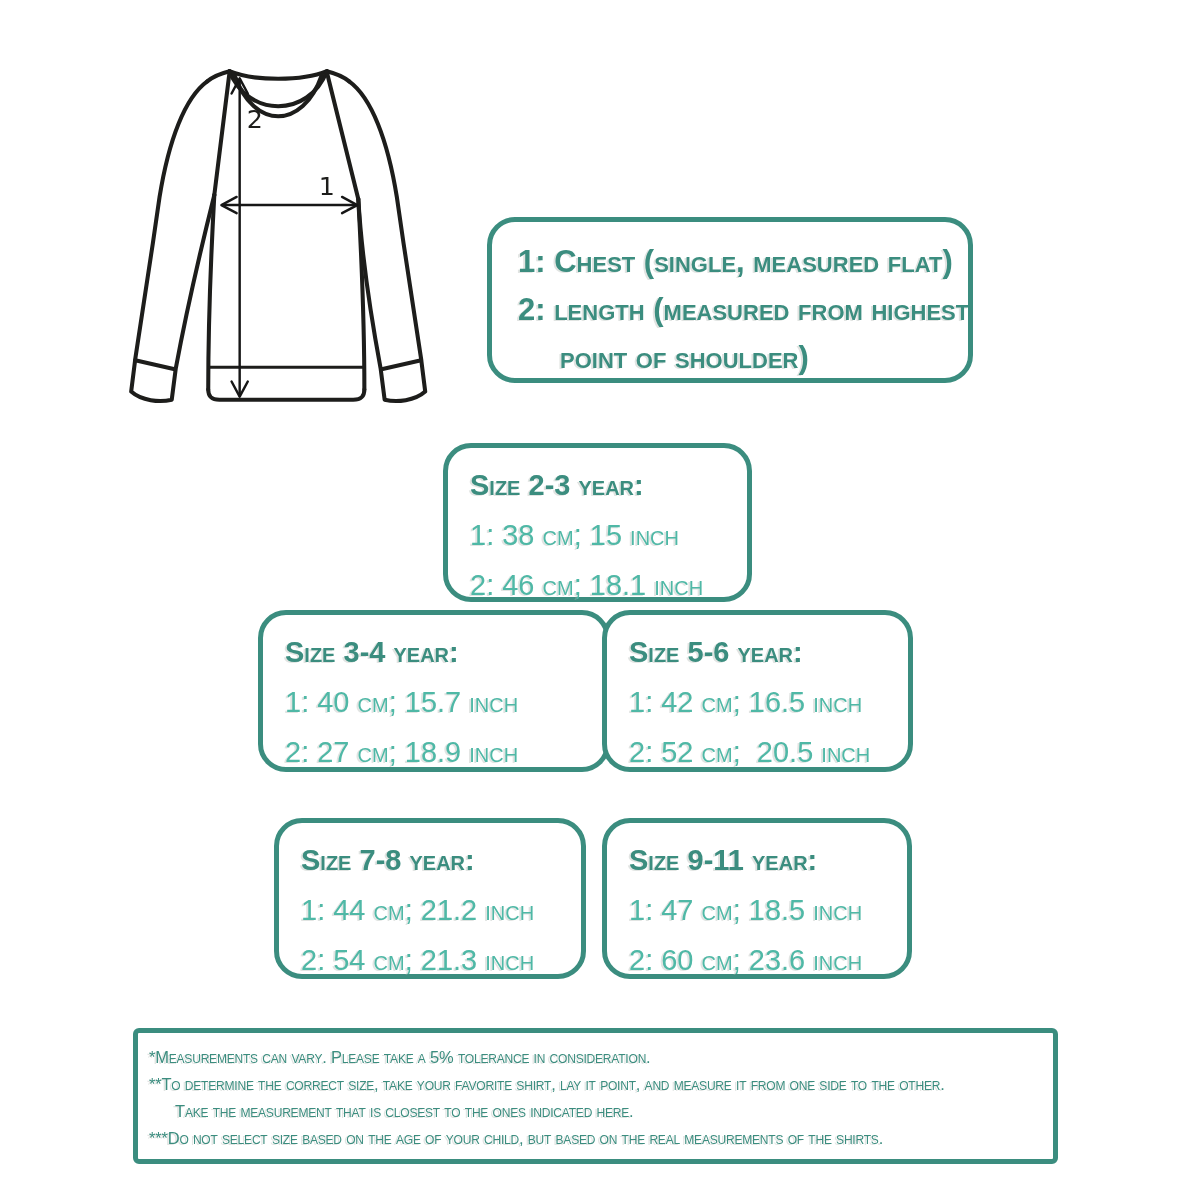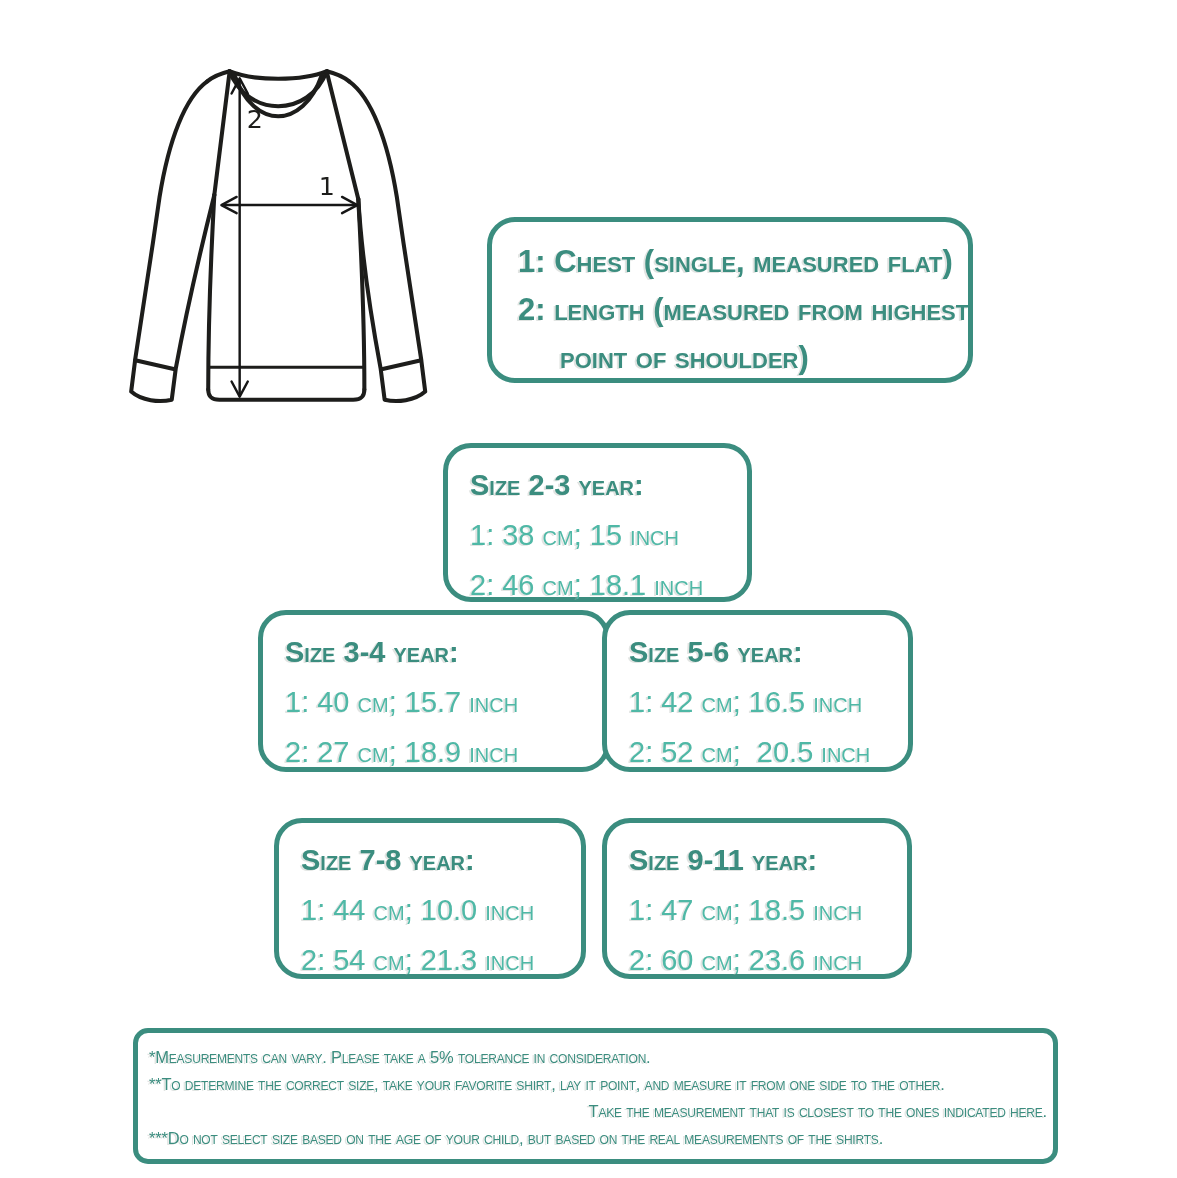--- a/index.html
+++ b/index.html
@@ -72,32 +72,32 @@
   .card-3-4  { left: 258px; top: 610px; width: 352px; height: 162px; }
   .card-5-6  { left: 602px; top: 610px; width: 311px; height: 162px; }
   .card-7-8  { left: 274px; top: 818px; width: 312px; height: 161px; }
   .card-9-11 { left: 602px; top: 818px; width: 310px; height: 161px; }
   
   .notes {
     left: 133px;
     top: 1028px;
     width: 925px;
     height: 136px;
-    border-radius: 15px;
+    border-radius: 6px;
     padding: 11px 6px 0 11px;
   }
   .note-line {
     font-size: 16.5px;
     font-weight: 400;
     line-height: 27px;
     color: var(--dark-teal);
     white-space: pre;
     letter-spacing: -0.2px;
   }
-  .note-line.indent { padding-left: 26px; text-align: right; }
+  .note-line.indent { padding-left: 26px; }
   .sweater text {
     font-family: "DejaVu Sans", sans-serif;
     fill: var(--drawing);
   }
 </style>
 </head>
 <body>
 
 <div class="page">
 
@@ -160,21 +160,21 @@
   </div>
 
   <div class="teal-box card card-5-6">
     <div class="card-title sc">Size 5-6 year:</div>
     <div class="m-line sc">1: 42 cm; 16.5 inch</div>
     <div class="m-line sc">2: 52 cm;  20.5 inch</div>
   </div>
 
   <div class="teal-box card card-7-8">
     <div class="card-title sc">Size 7-8 year:</div>
-    <div class="m-line sc">1: 44 cm; 10.0 inch</div>
+    <div class="m-line sc">1: 44 cm; 21.2 inch</div>
     <div class="m-line sc">2: 54 cm; 21.3 inch</div>
   </div>
 
   <div class="teal-box card card-9-11">
     <div class="card-title sc">Size 9-11 year:</div>
     <div class="m-line sc">1: 47 cm; 18.5 inch</div>
     <div class="m-line sc">2: 60 cm; 23.6 inch</div>
   </div>
 
   <div class="teal-box notes">

